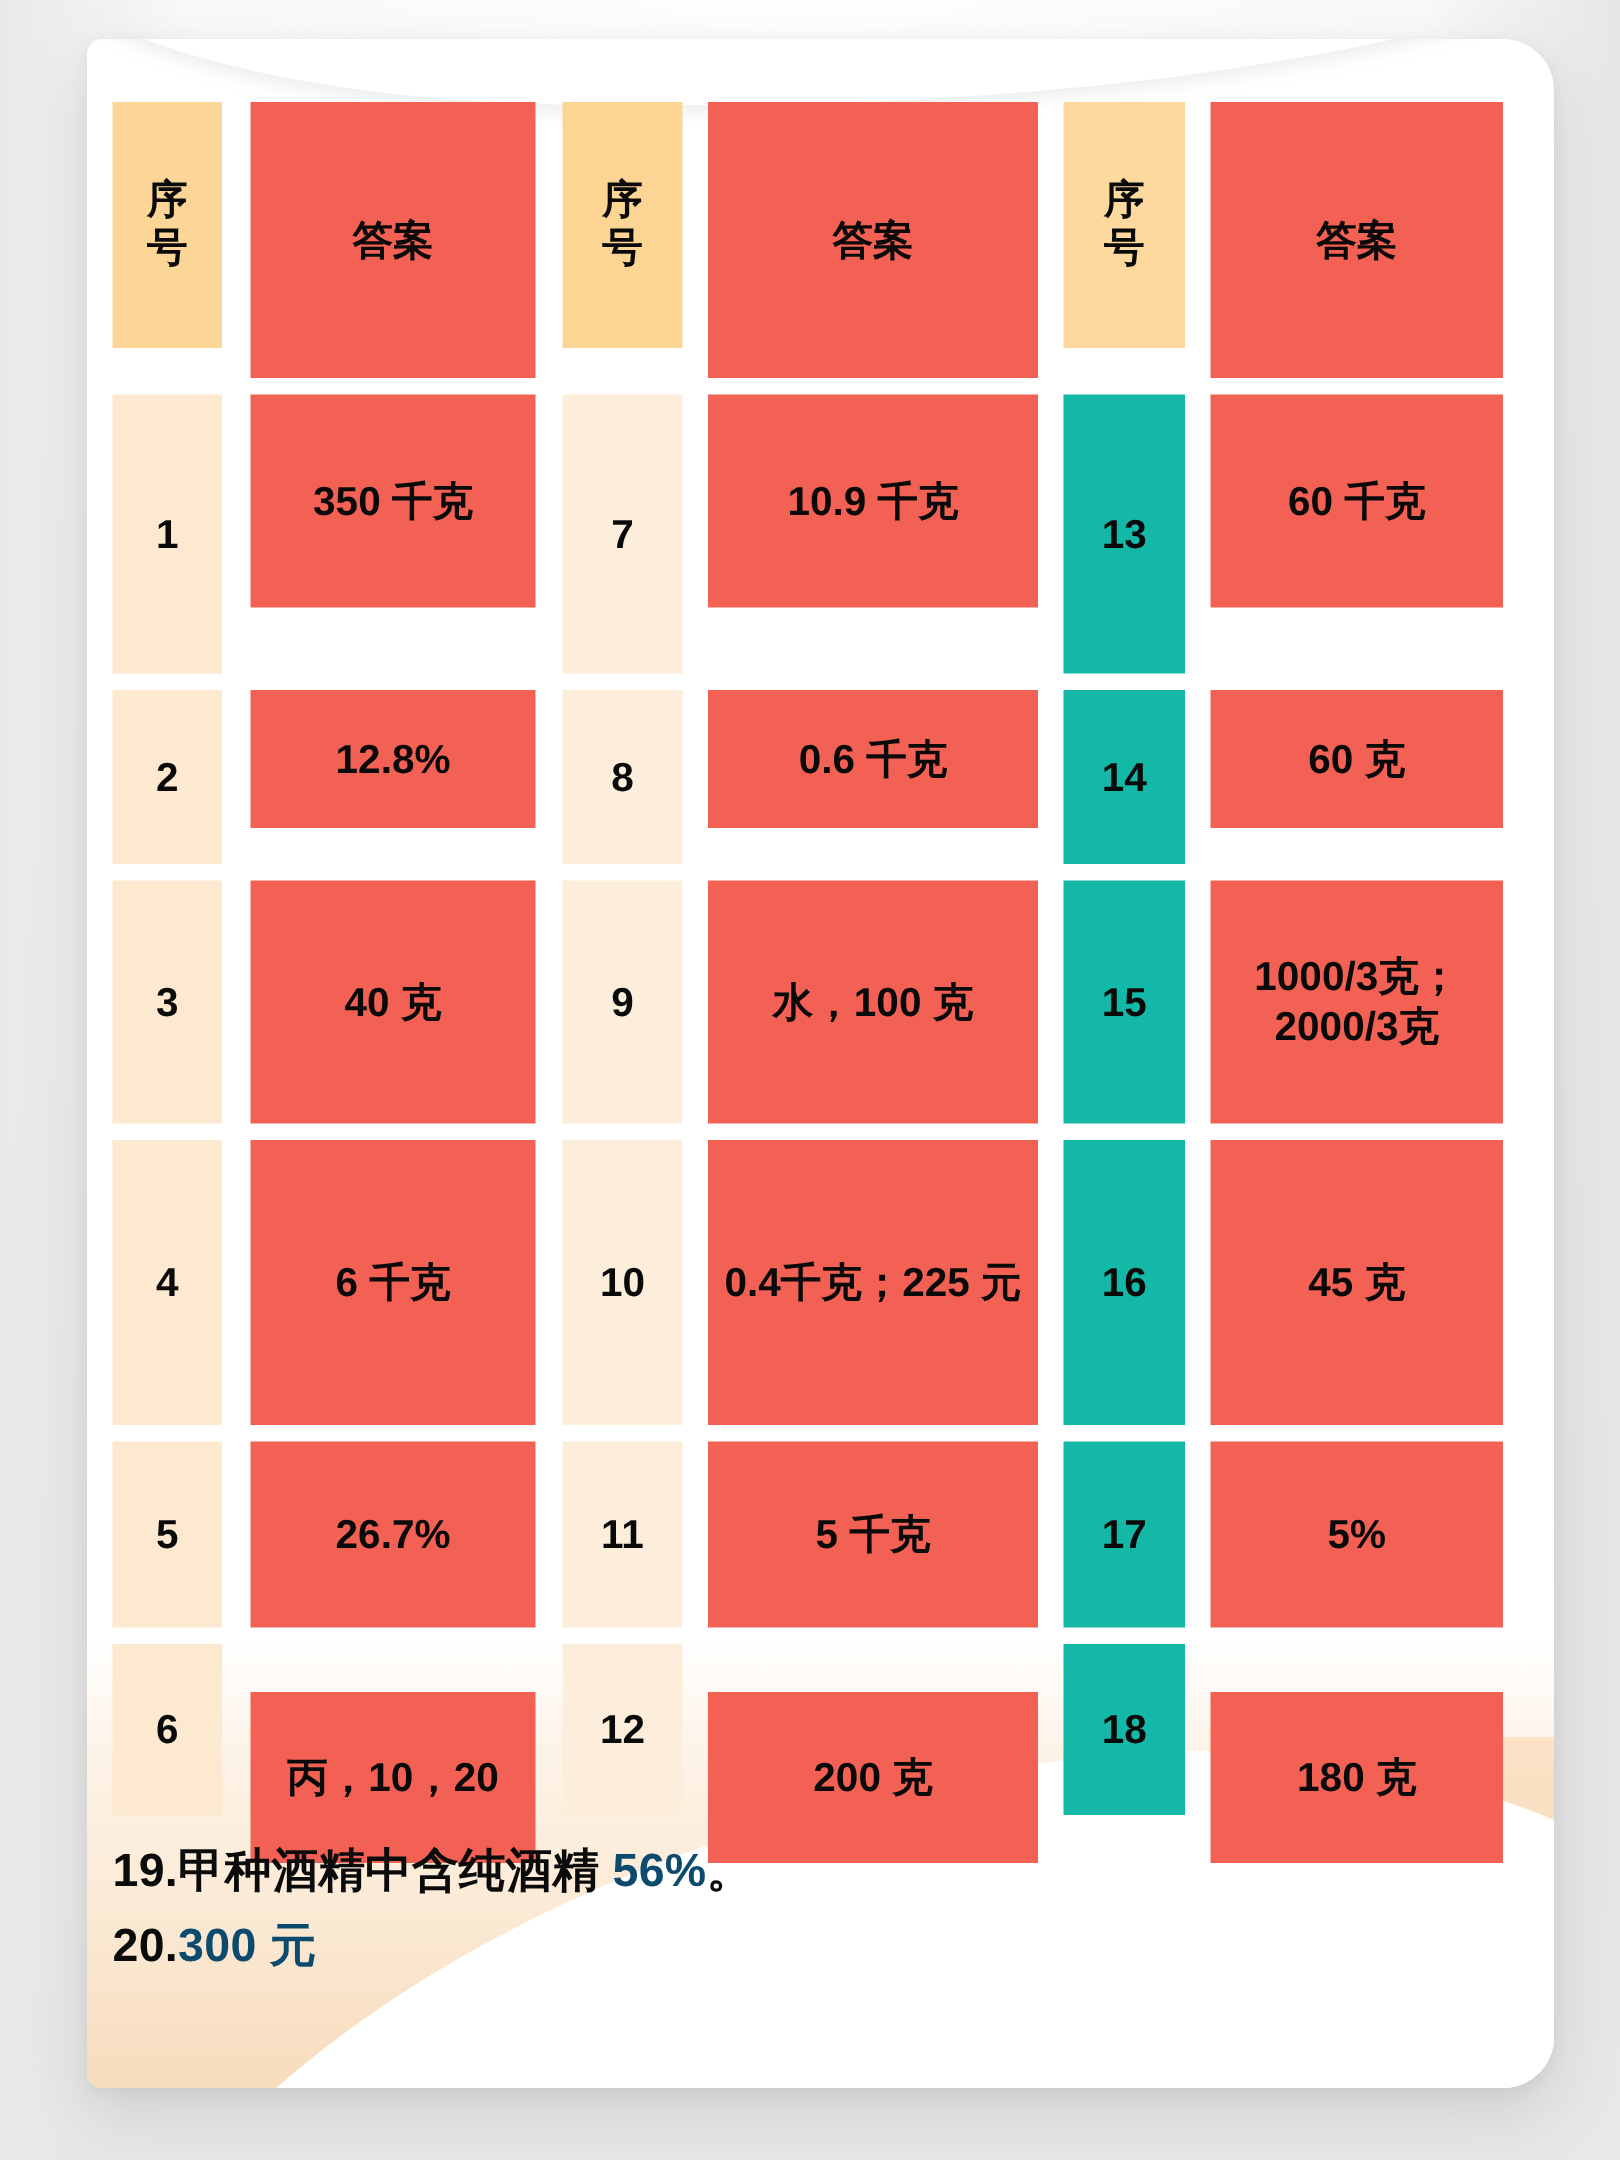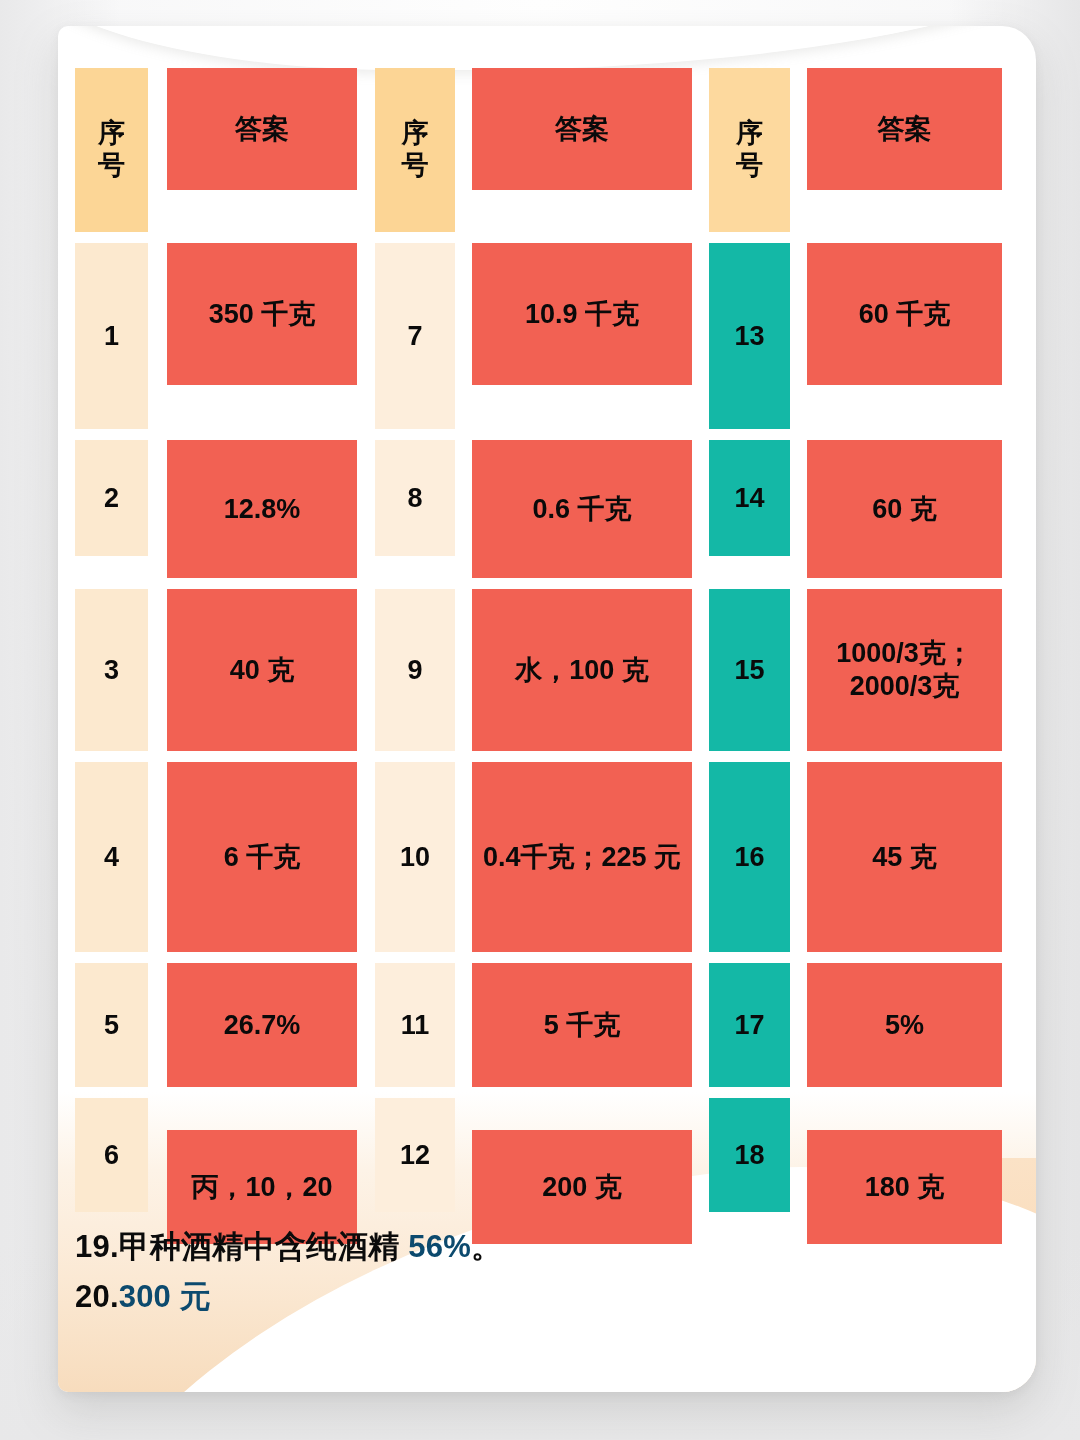--- a/index.html
+++ b/index.html
@@ -141,21 +141,21 @@
     background: #fcd696;
     height: 164px;
     font-size: 27px;
     line-height: 1.18;
     white-space: pre-line;
   }
   #header-row .idx-cell.idx-2 { background: #fcd595; }
   #header-row .idx-cell.idx-3 { background: #fdd99e; }
   #header-row .ans-cell {
     background: #f26153;
-    height: 122px;
+    height: 184px;
     font-size: 27px;
   }
 
   
   .data-row .idx-cell {
     background: #fce9cf;
     font-size: 27px;
   }
   .data-row .idx-cell.idx-2 { background: #fdeedc; }
   .data-row .idx-cell.idx-3 { background: #14b8a6; }
@@ -166,21 +166,21 @@
 
   .r1 .cell { height: 186px; }
   .r2 .cell { height: 116px; }
   .r3 .cell { height: 162px; }
   .r4 .cell { height: 190px; }
   .r5 .cell { height: 124px; }
   .r6 .cell { height: 114px; }
 
   
   .r1 .ans-cell { height: 142px; }
-  .r2 .ans-cell { height: 138px; }
+  .r2 .ans-cell { height: 92px; }
   .r3 .ans-cell { height: 162px; }
   .r4 .ans-cell { height: 190px; }
   .r5 .ans-cell { height: 124px; }
   .r6 .ans-cell { height: 114px; margin-top: 32px; }
 
   
   .r2 .idx-cell { height: 116px; }
   .r3 .idx-cell { height: 162px; }
   .r4 .idx-cell { height: 190px; }
 

